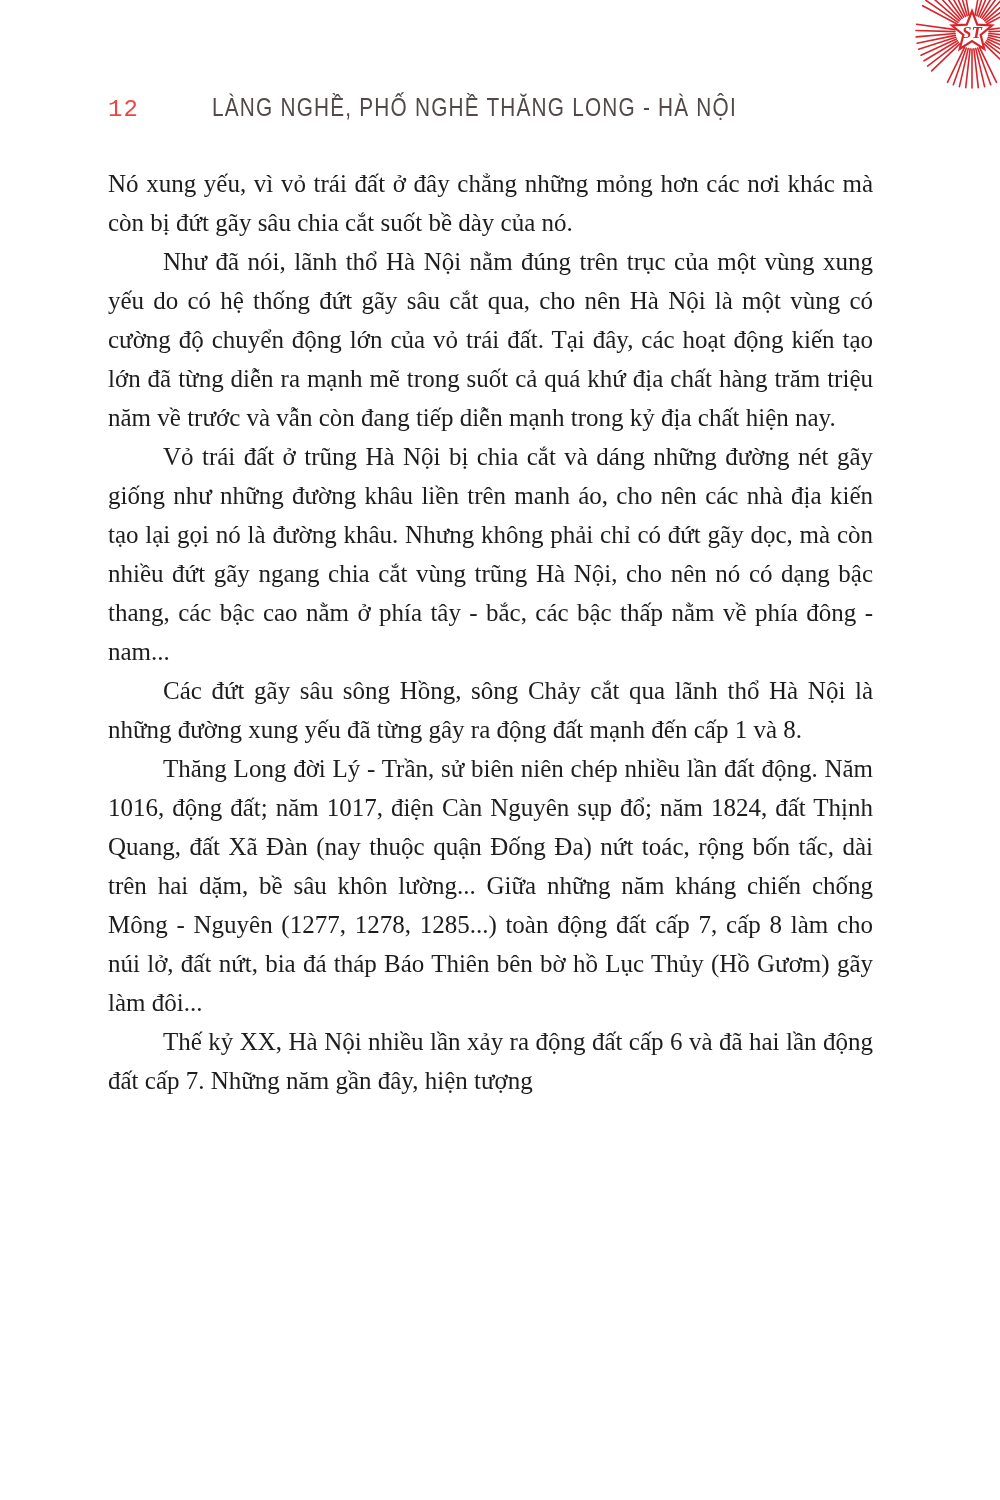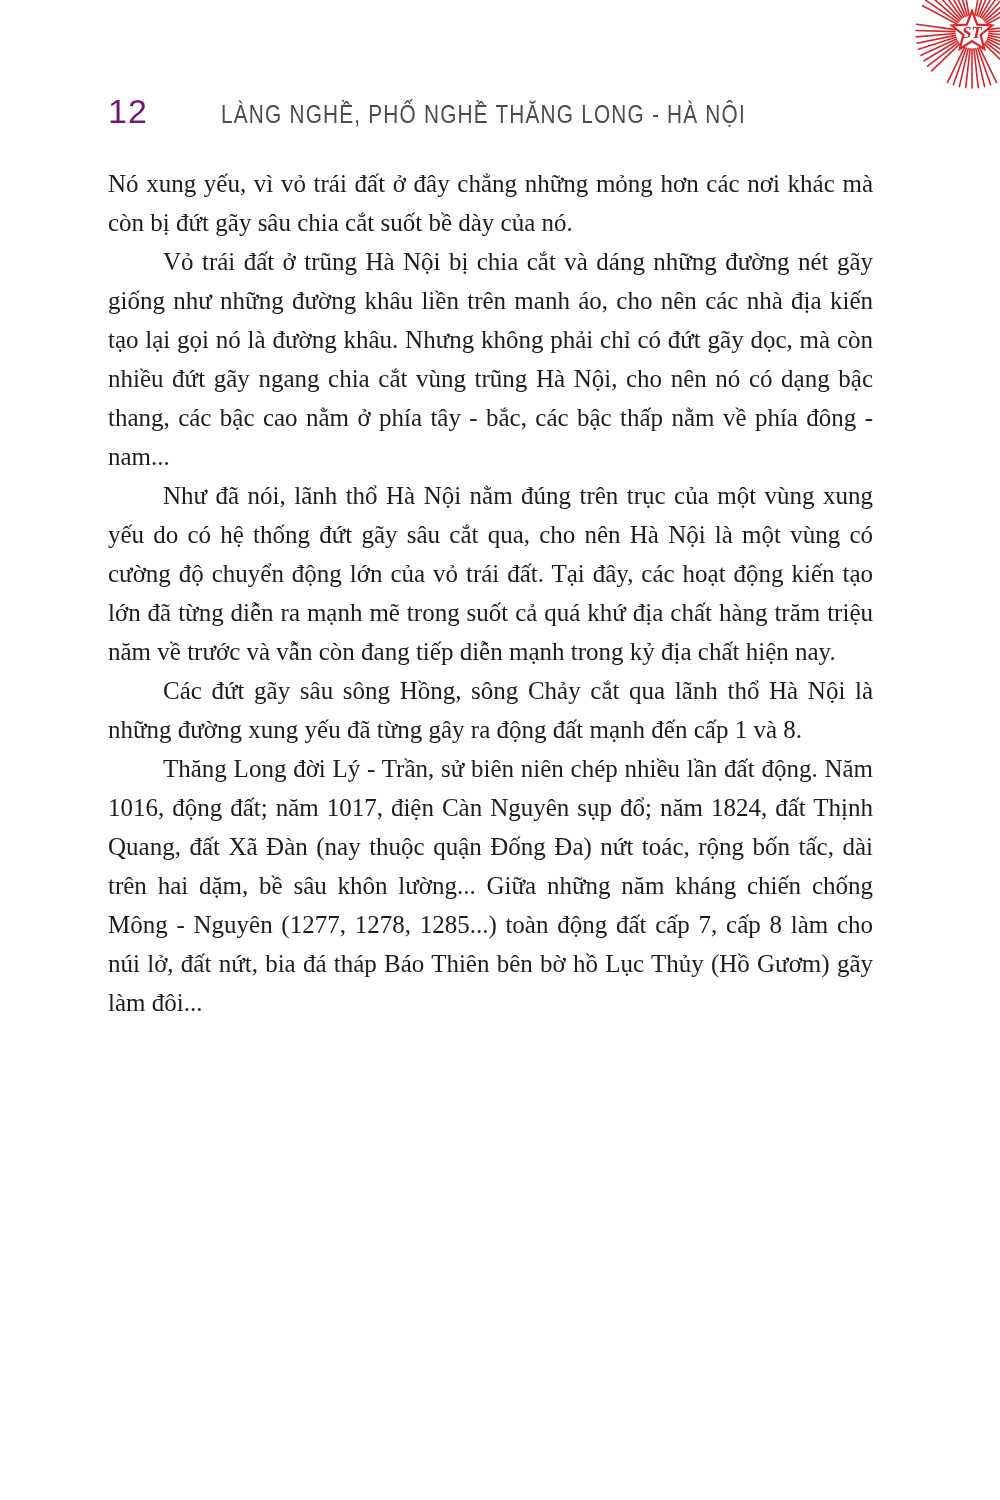--- a/index.html
+++ b/index.html
@@ -24,22 +24,22 @@
     font-family: "Liberation Serif", serif;
     font-weight: bold; font-style: italic; font-size: 17px;
     fill: var(--logo-red);
   }
   
   .header {
     position: absolute; top: 92px; left: 108px; right: 110px;
     display: flex; align-items: baseline;
   }
   .page-number {
-    font-family: Liberation Sans, sans-serif;
-    font-size: 34px; color: #701a75; letter-spacing: 1px;
+    font-family: Liberation Mono, monospace;
+    font-size: 24px; color: #ef4444; letter-spacing: 1px;
   }
   .running-title {
     font-family: "Liberation Sans", sans-serif;
     font-size: 26px; color: #514a49;
     letter-spacing: 1.5px; white-space: nowrap;
     transform: scaleX(0.8); transform-origin: left bottom;
     margin-left: 73px;
   }
   
   .body-text {
@@ -108,19 +108,20 @@
     <text class="logo-monogram" x="60" y="66" text-anchor="middle">ST</text>
   </svg>
 
   <div class="header">
     <span class="page-number">12</span>
     <span class="running-title">LÀNG NGHỀ, PHỐ NGHỀ THĂNG LONG - HÀ NỘI</span>
   </div>
 
   <div class="body-text">
       <p class="noindent">Nó xung yếu, vì vỏ trái đất ở đây chẳng những mỏng hơn các nơi khác mà còn bị đứt gãy sâu chia cắt suốt bề dày của nó.</p>
+      <p>Như đã nói, lãnh thổ Hà Nội nằm đúng trên trục của một vùng xung yếu do có hệ thống đứt gãy sâu cắt qua, cho nên Hà Nội là một vùng có cường độ chuyển động lớn của vỏ trái đất. Tại đây, các hoạt động kiến tạo lớn đã từng diễn ra mạnh mẽ trong suốt cả quá khứ địa chất hàng trăm triệu năm về trước và vẫn còn đang tiếp diễn mạnh trong kỷ địa chất hiện nay.</p>
       <p>Vỏ trái đất ở trũng Hà Nội bị chia cắt và dáng những đường nét gãy giống như những đường khâu liền trên manh áo, cho nên các nhà địa kiến tạo lại gọi nó là đường khâu. Nhưng không phải chỉ có đứt gãy dọc, mà còn nhiều đứt gãy ngang chia cắt vùng trũng Hà Nội, cho nên nó có dạng bậc thang, các bậc cao nằm ở phía tây - bắc, các bậc thấp nằm về phía đông - nam...</p>
-      <p>Như đã nói, lãnh thổ Hà Nội nằm đúng trên trục của một vùng xung yếu do có hệ thống đứt gãy sâu cắt qua, cho nên Hà Nội là một vùng có cường độ chuyển động lớn của vỏ trái đất. Tại đây, các hoạt động kiến tạo lớn đã từng diễn ra mạnh mẽ trong suốt cả quá khứ địa chất hàng trăm triệu năm về trước và vẫn còn đang tiếp diễn mạnh trong kỷ địa chất hiện nay.</p>
       <p>Các đứt gãy sâu sông Hồng, sông Chảy cắt qua lãnh thổ Hà Nội là những đường xung yếu đã từng gây ra động đất mạnh đến cấp 1 và 8.</p>
       <p>Thăng Long đời Lý - Trần, sử biên niên chép nhiều lần đất động. Năm 1016, động đất; năm 1017, điện Càn Nguyên sụp đổ; năm 1824, đất Thịnh Quang, đất Xã Đàn (nay thuộc quận Đống Đa) nứt toác, rộng bốn tấc, dài trên hai dặm, bề sâu khôn lường... Giữa những năm kháng chiến chống Mông - Nguyên (1277, 1278, 1285...) toàn động đất cấp 7, cấp 8 làm cho núi lở, đất nứt, bia đá tháp Báo Thiên bên bờ hồ Lục Thủy (Hồ Gươm) gãy làm đôi...</p>
+      <p>Thế kỷ XX, Hà Nội nhiều lần xảy ra động đất cấp 6 và đã hai lần động đất cấp 7. Những năm gần đây, hiện tượng</p>
     </div>
 
 </div>
 
 </body></html>

